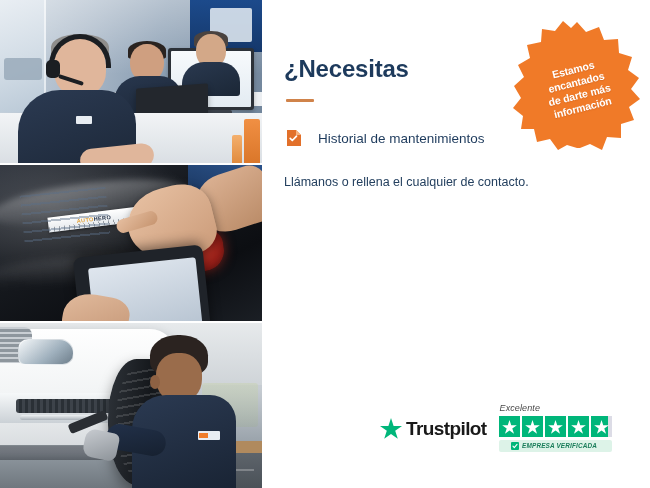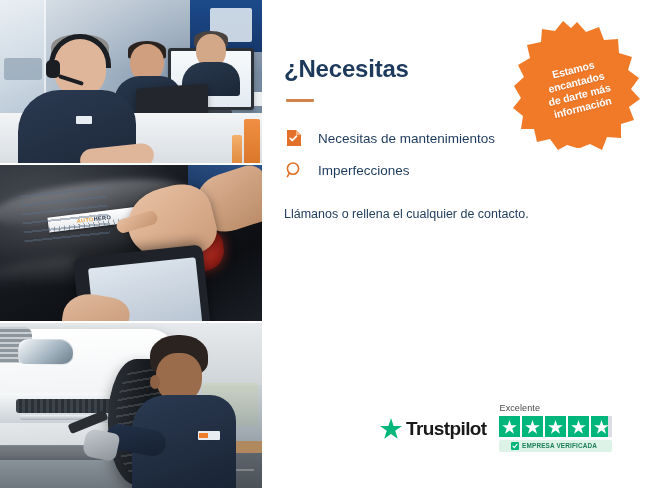--- a/index.html
+++ b/index.html
@@ -458,21 +458,21 @@
   }
   .tp-star-logo { color:#00b67a; display:block; }
   .tp-wordmark {
     font-size: 19px;
     font-weight: 700;
     color: #191919;
     letter-spacing: -.6px;
     line-height: 1;
     text-align: right;
   }
-  .tp-rating { display:flex; flex-direction:column; align-items:center; gap:3px; }
+  .tp-rating { display:flex; flex-direction:column; align-items:center; gap:3px;font-style:italic; }
   .tp-excelente {
     font-size: 9px;
     color: #4a4a4a;
     line-height: 1;
     letter-spacing: .1px;
     align-self: flex-start;
     margin-left: 1px;
   }
   .tp-stars { display:flex; gap:2px; }
   .tp-star-box {
@@ -645,33 +645,24 @@
     <ul class="features">
 
       <li class="feature">
         <span class="feature-icon">
           <svg width="16" height="18" viewBox="0 0 16 18">
             <path d="M1 1h9l5 5v11H1z" fill="#e2702a"></path>
             <path d="M10 1l5 5h-5z" fill="#f6b27f"></path>
             <path d="M4.2 9.3l2.1 2.2 4.2-4.4" stroke="#ffffff" stroke-width="1.7" fill="none" stroke-linecap="round" stroke-linejoin="round"></path>
           </svg>
         </span>
-        <span class="feature-label">Necesitas de mantenimientos</span>
+        <span class="feature-label">Historial de mantenimientos</span>
       </li>
 
 
-      <li class="feature">
-        <span class="feature-icon">
-          <svg width="18" height="18" viewBox="0 0 18 18">
-            <circle cx="8" cy="7.6" r="5.6" fill="none" stroke="#e2702a" stroke-width="1.6"></circle>
-            <path d="M4.4 12.1L2.4 15.6" stroke="#e2702a" stroke-width="1.6" stroke-linecap="round"></path>
-          </svg>
-        </span>
-        <span class="feature-label">Imperfecciones</span>
-      </li>
 
 
     </ul>
 
     <p class="contact">
       <span class="contact-line">Llámanos o rellena el cualquier de contacto.</span>
     </p>
 
     <div class="trustpilot">
       <div class="tp-brand">

